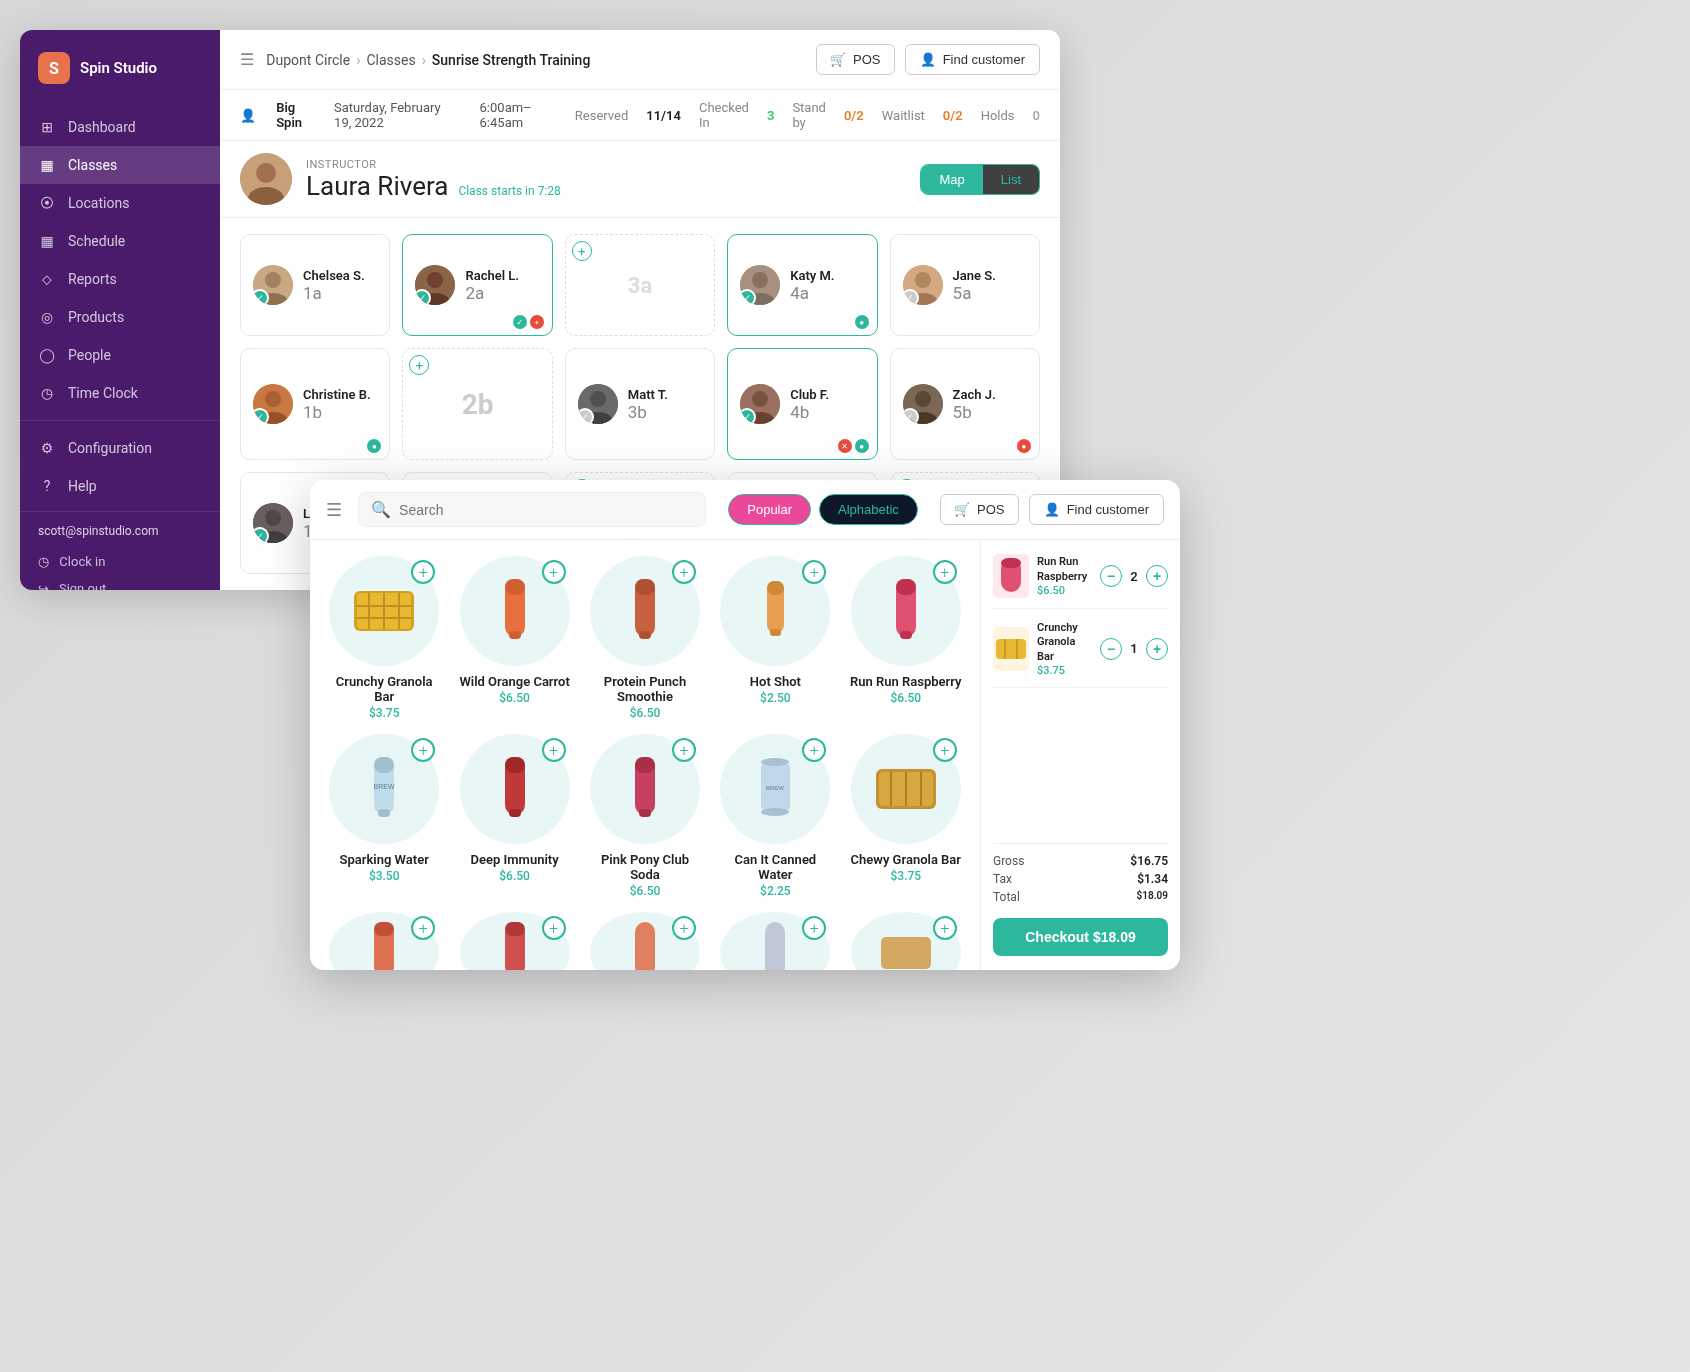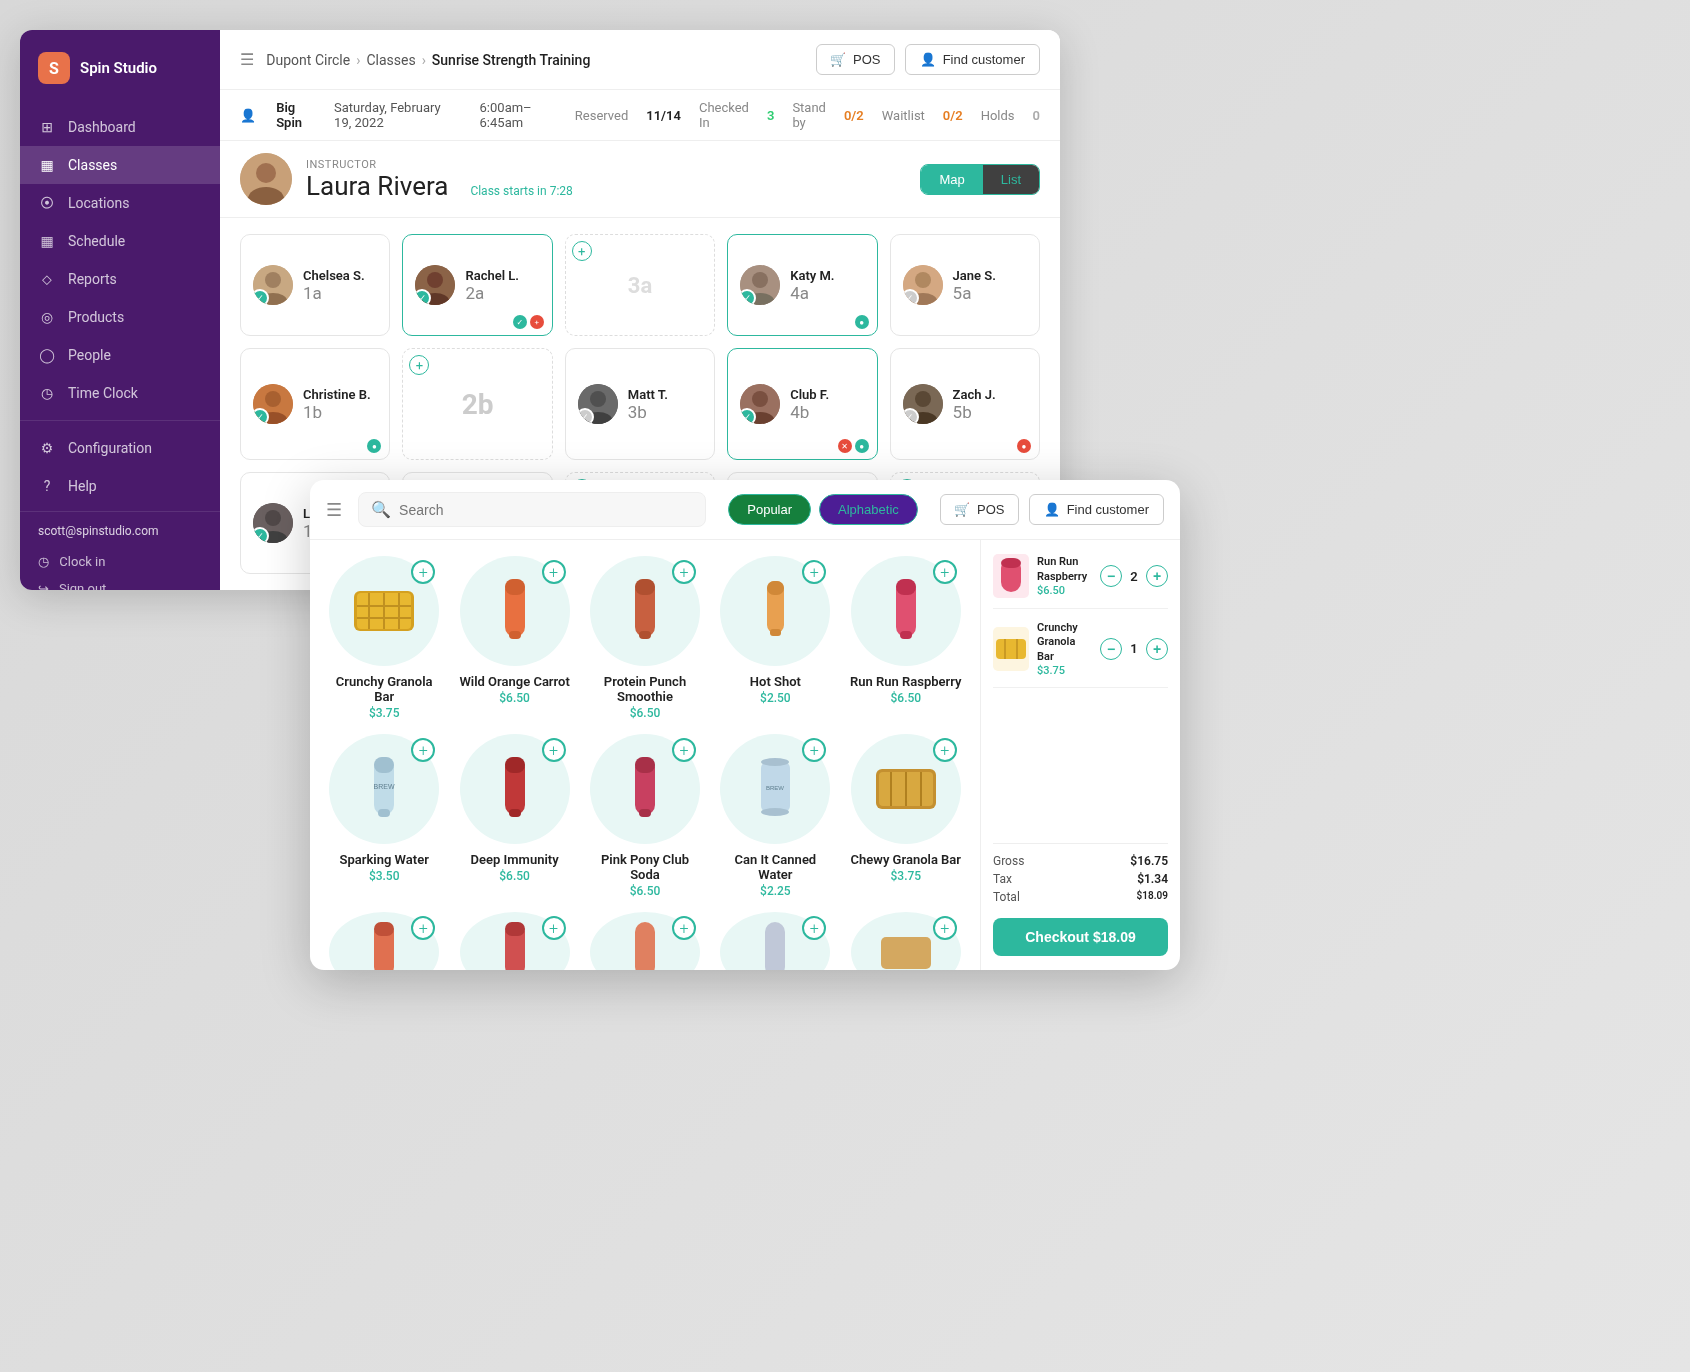--- a/index.html
+++ b/index.html
@@ -190,21 +190,21 @@
       letter-spacing: 0.5px;
     }
     .instructor-info .instructor-name {
       font-size: 26px;
       font-weight: 400;
       color: #222;
     }
     .instructor-info .class-starts {
       font-size: 12px;
       color: #2db89e;
-      margin-left: 12px;
+      margin-left: 0;
     }
     .view-toggle {
       margin-left: auto;
       display: flex;
       border-radius: 8px;
       overflow: hidden;
       border: 1px solid #2db89e;
     }
     .view-toggle-btn {
       padding: 7px 18px;
@@ -336,25 +336,25 @@
       display: flex;
       gap: 8px;
       margin: 0 10px;
     }
     .pos-filter-btn {
       padding: 7px 18px;
       border-radius: 20px;
       border: 1.5px solid #2db89e;
       font-size: 13px;
       cursor: pointer;
-      background: #4c1d95;
+      background: #0f172a;
       color: #2db89e;
     }
     .pos-filter-btn.active {
-      background: #15803d;
+      background: #ec4899;
       color: #fff;
     }
     .pos-top-actions {
       display: flex; gap: 10px; align-items: center;
     }
     .pos-btn-outline {
       display: flex; align-items: center; gap: 6px;
       padding: 7px 14px;
       border: 1px solid #ccc;
       border-radius: 6px;

